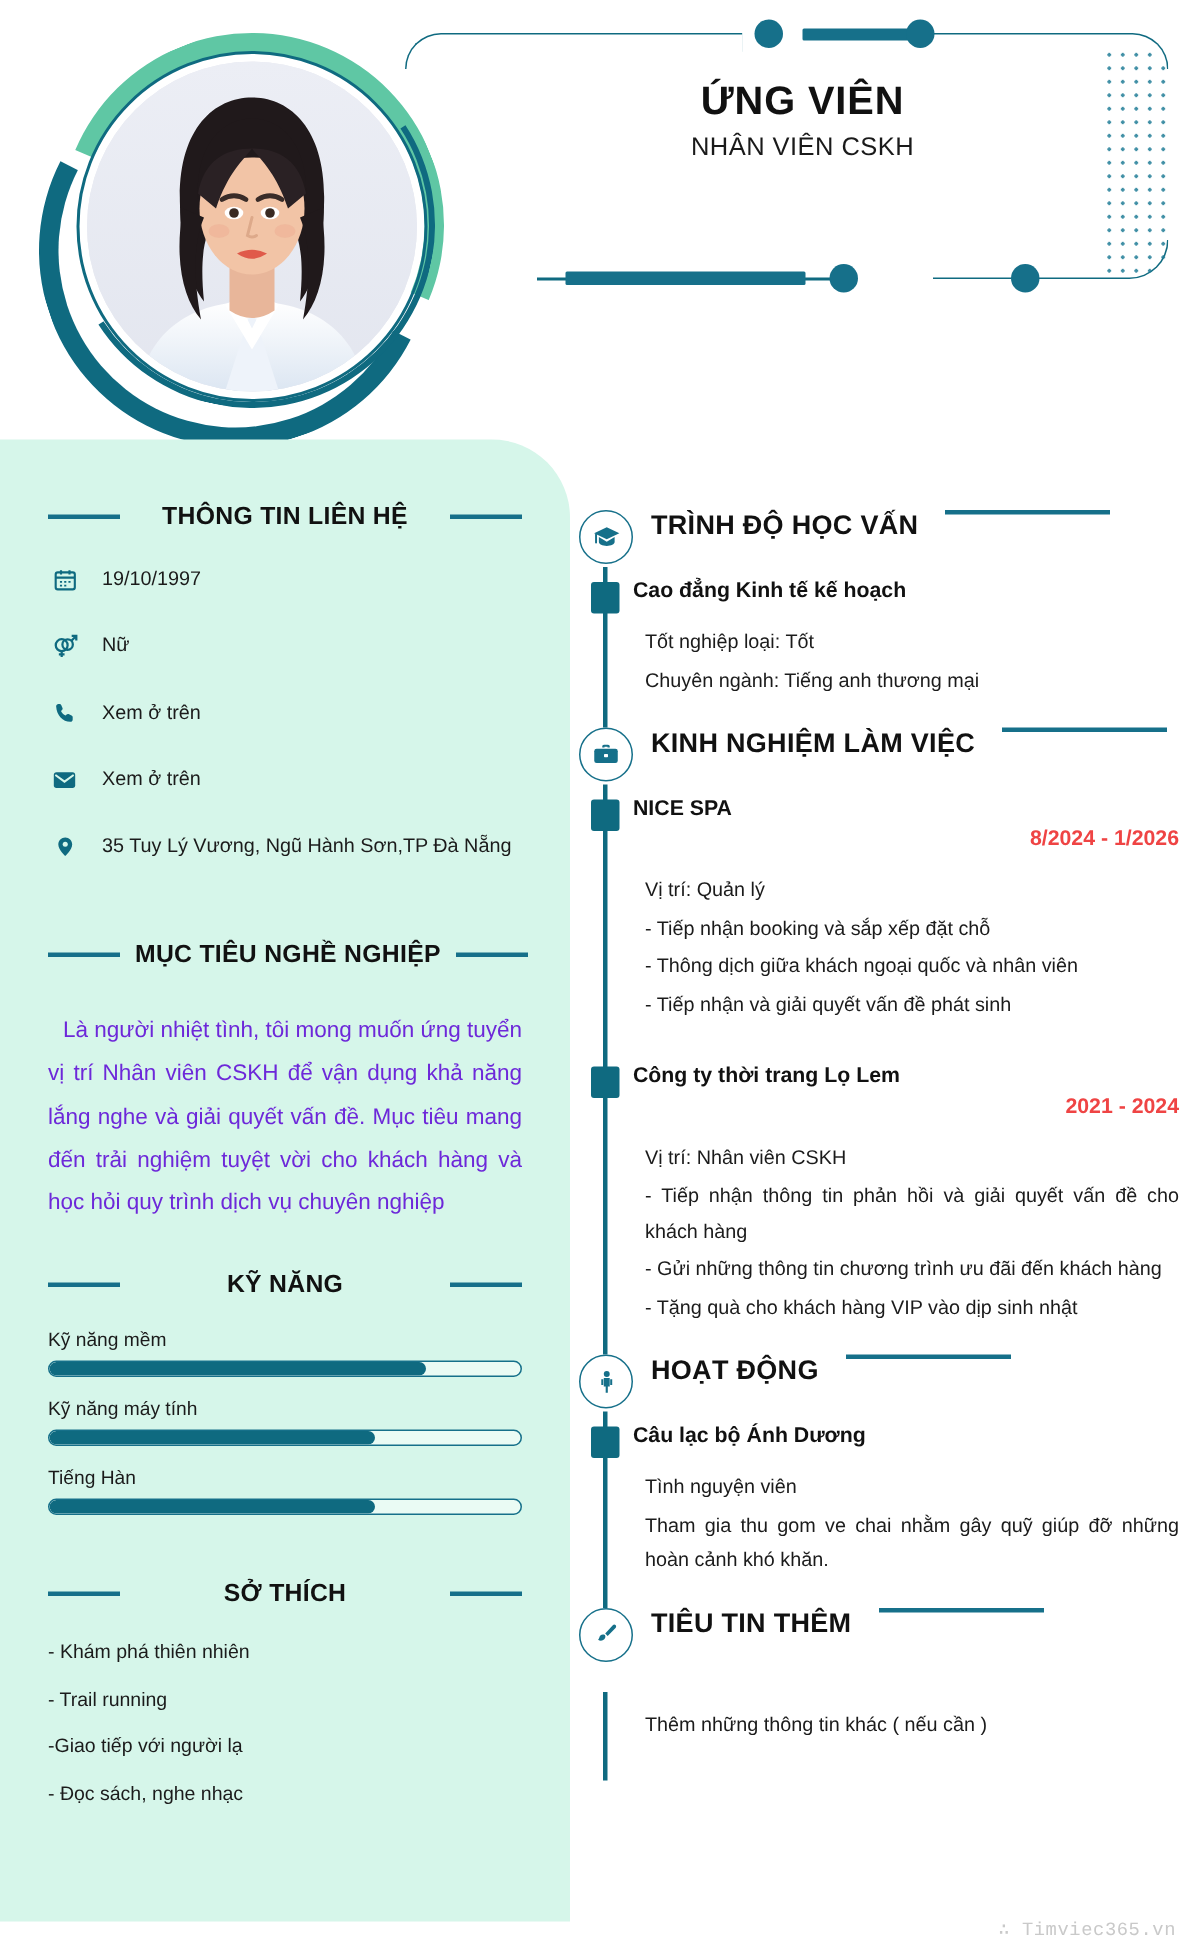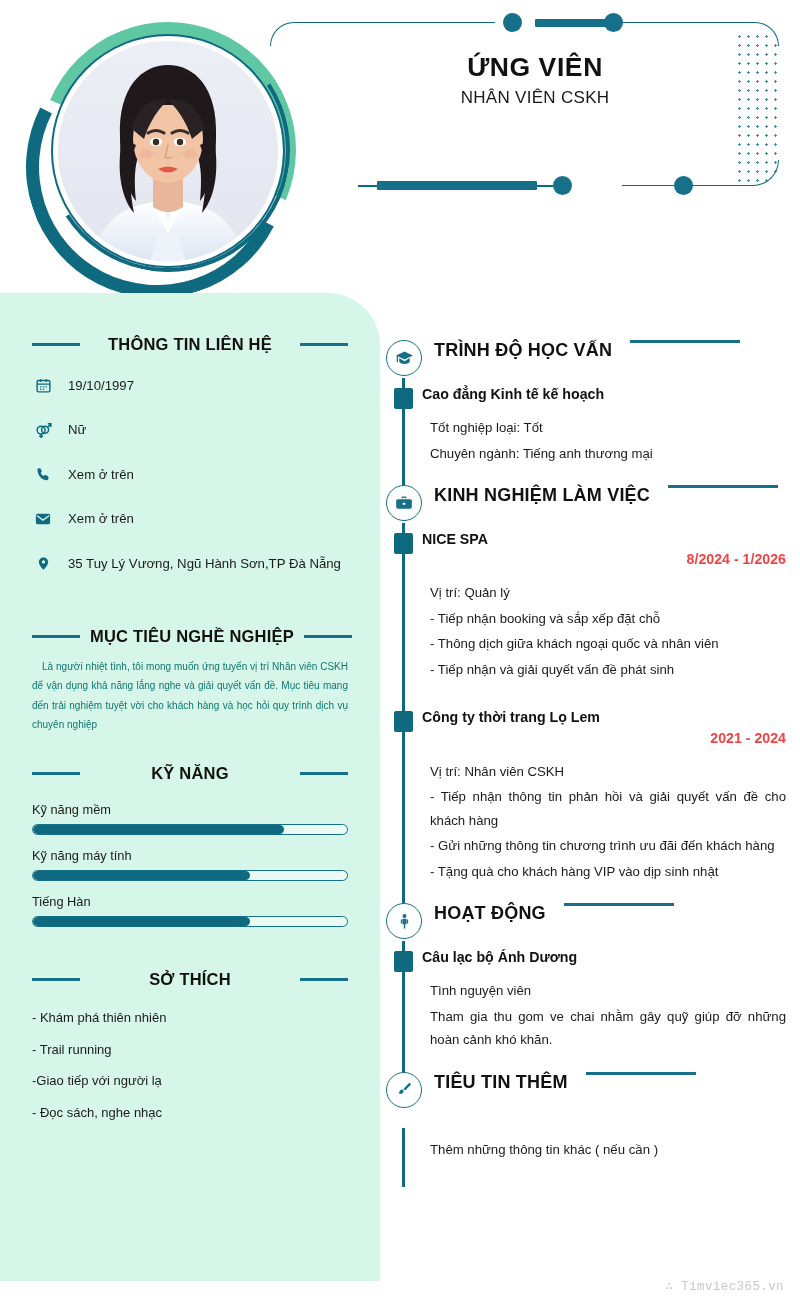--- a/index.html
+++ b/index.html
@@ -96,27 +96,27 @@
     margin-top:0; height:34px;
   }
   .side-head .rule { flex:0 0 48px; height:3px; background:#16708A; }
   .side-head .rule.r2 { flex:0 0 48px; }
   .side-head h2 {
     flex:1; text-align:center; font-size:16.5px; font-weight:bold;
     color:#111; letter-spacing:.2px; white-space:nowrap;
   }
 
   .contact-list { margin-top:14px; }
-  .contact-row { display:flex; align-items:center; gap:14px; margin-bottom:23px; }
+  .contact-row { display:flex; align-items:flex-end; gap:14px; margin-bottom:23px; }
   .contact-row .ico { flex:0 0 22px; height:20px; display:flex; align-items:center; justify-content:center; }
   .contact-row .txt { font-size:13.2px; color:#1b1b1b; line-height:1.55; padding-top:1px; }
 
   .objective {
-    font-size:10px; color:#0f766e; line-height:1.92;
-    text-align:justify; margin-top:4px; text-indent:10px;
+    font-size:15px; color:#6d28d9; line-height:1.92;
+    text-align:justify; margin-top:20px; text-indent:10px;
   }
 
   .skills { margin-top:12px; }
   .skill { margin-bottom:13px; }
   .skill-label { font-size:12.8px; color:#1b1b1b; margin-bottom:7px; }
   .bar-bg {
     height:11px; border-radius:7px; background:#EAFBF4;
     border:1px solid #16708A; overflow:hidden;
   }
   .bar-fill { height:100%; background:#0F6A80; border-radius:7px; }

